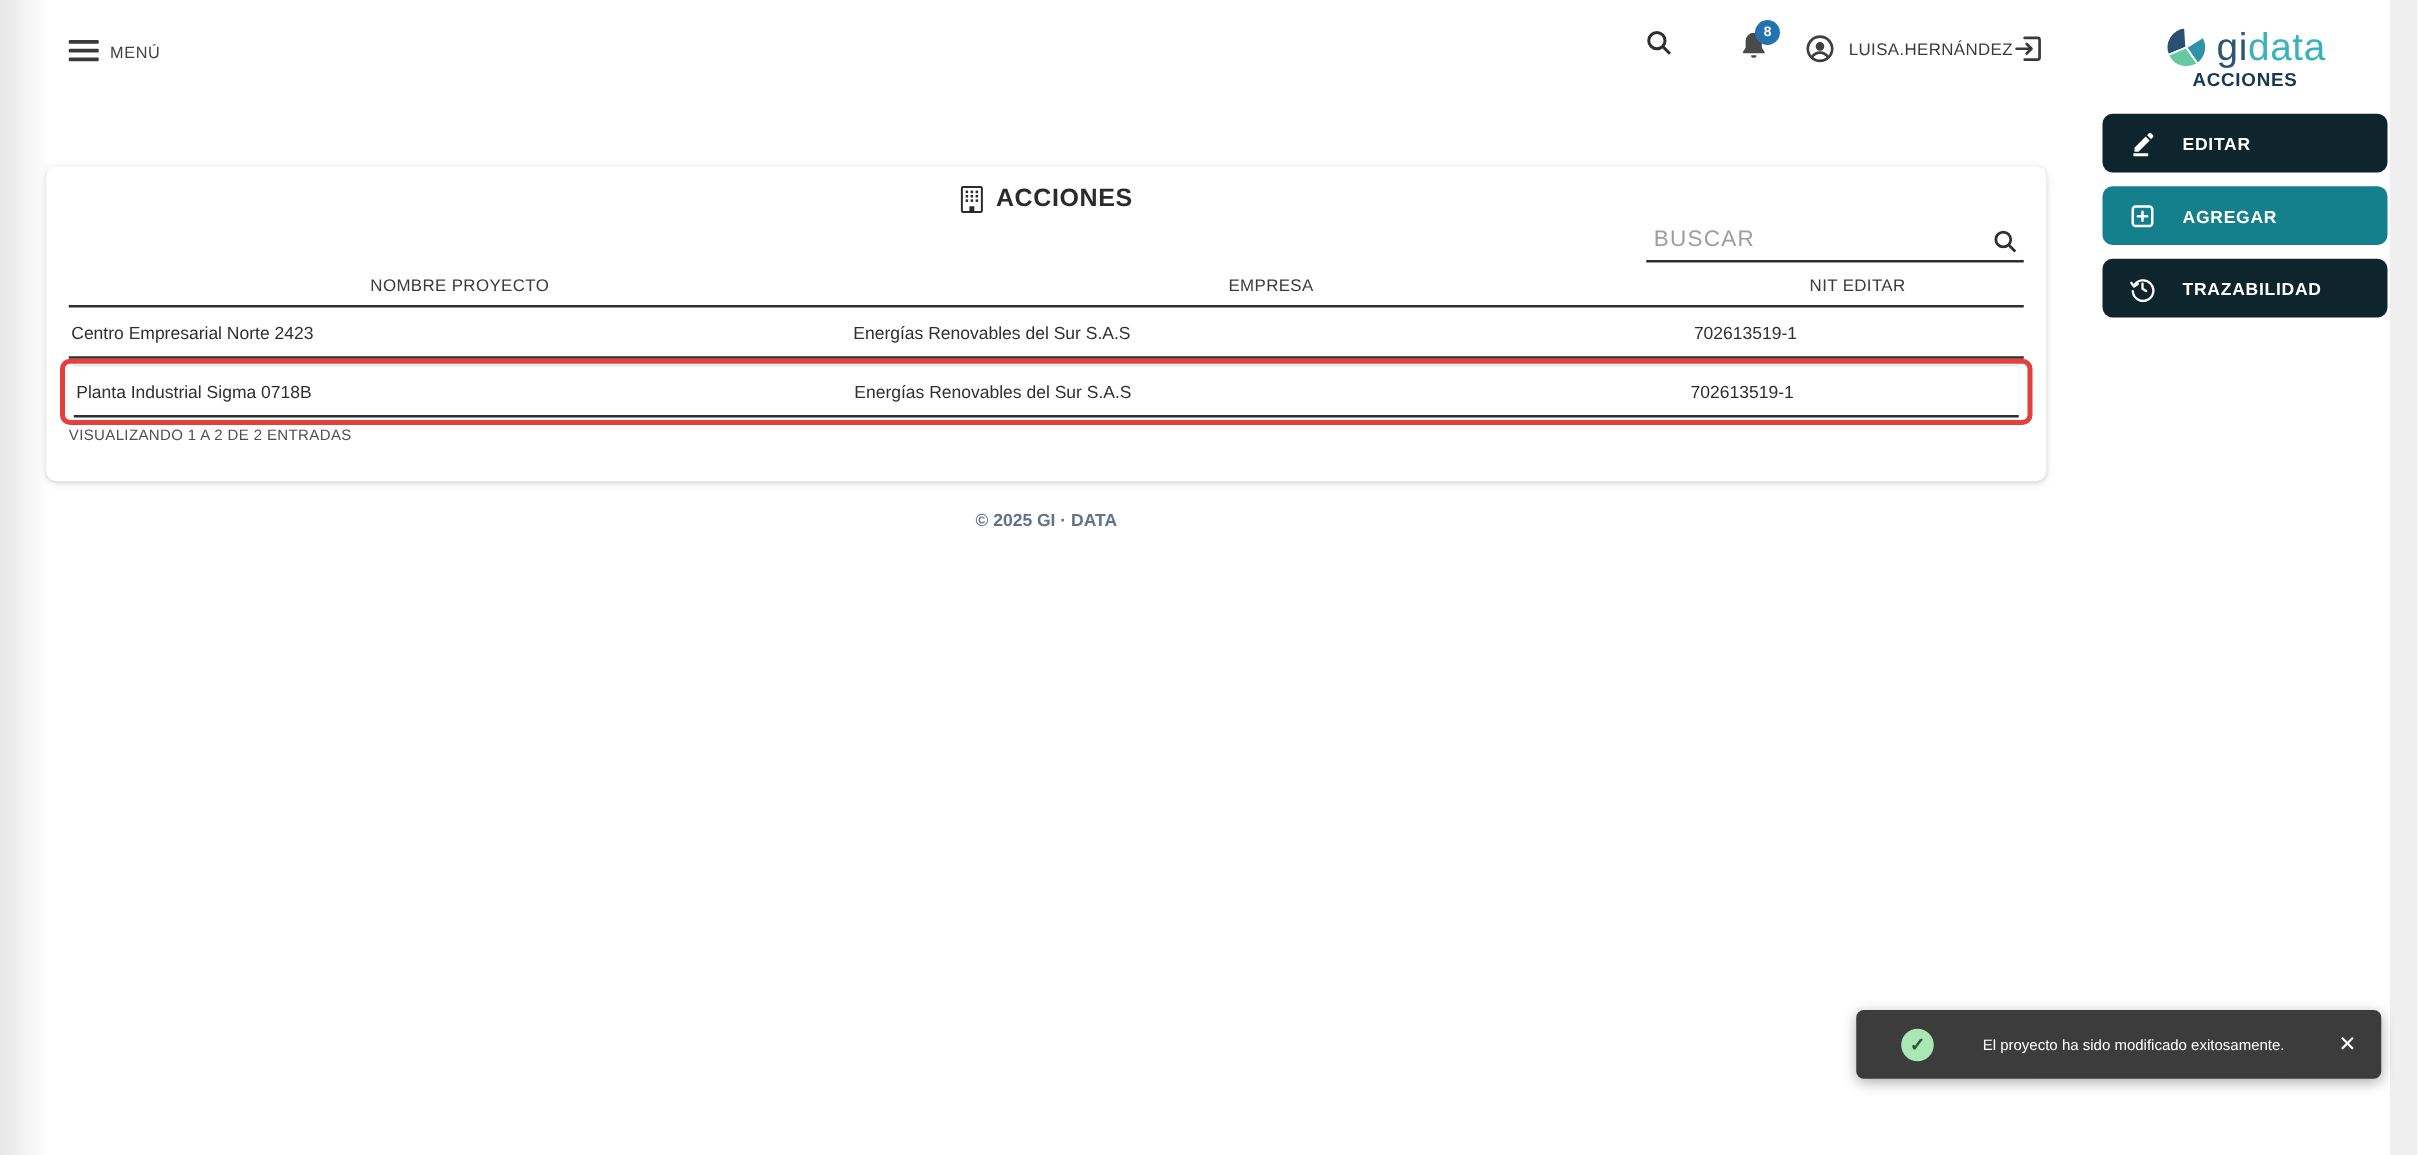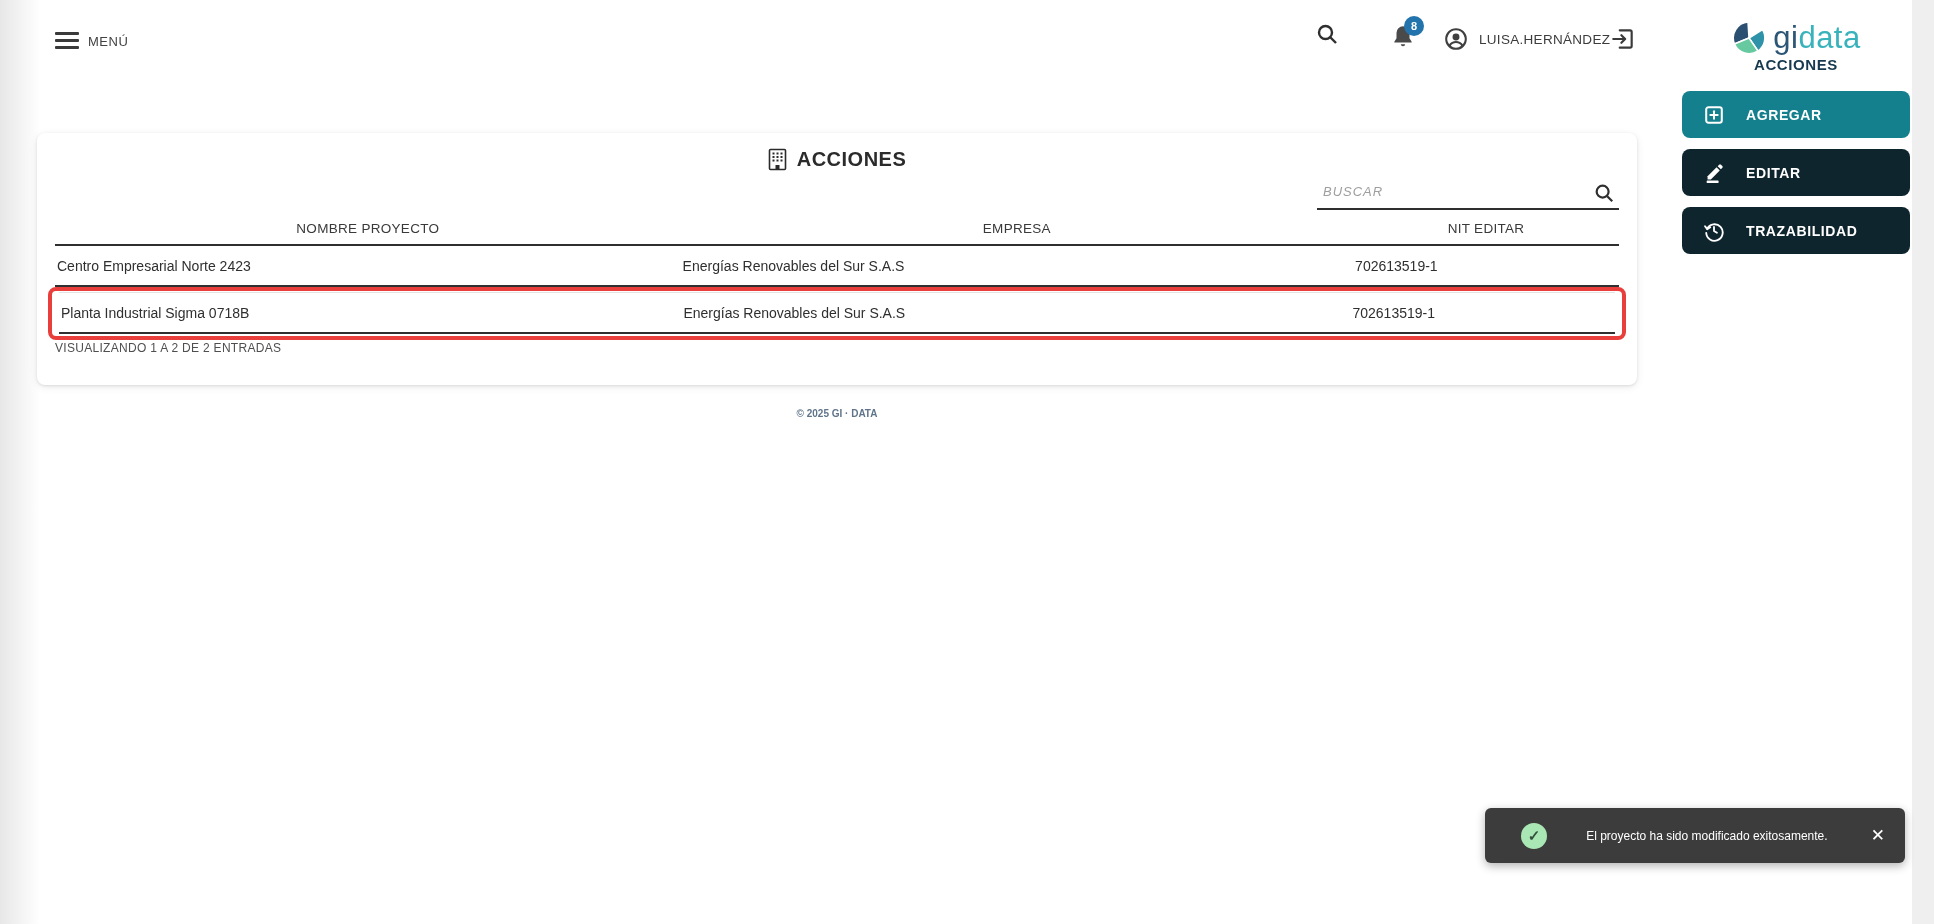--- a/index.html
+++ b/index.html
@@ -51,38 +51,38 @@
   .action-btn .ic { width:64px; display:flex; justify-content:center; }
 
   
   .card { position:absolute; left:37px; top:133px; width:1600px; height:252px;
     background:#fff; border-radius:8px; z-index:1;
     box-shadow:0 1px 3px rgba(0,0,0,.10), 0 2px 8px rgba(0,0,0,.08); }
   .card-title { display:flex; align-items:center; justify-content:center; gap:10px;
     padding-top:15px; font-size:20px; font-weight:700; color:#2b2b2b; letter-spacing:.5px; }
   .table-search-wrap { position:absolute; right:18px; top:45px; width:302px; height:32px; }
   .table-search { width:100%; height:100%; border:none; border-bottom:2px solid #2f2f2f;
-    background:transparent; outline:none; font-size:13px; letter-spacing:1px; color:#701a75;
-    padding:0 34px 4px 6px; font-family:"Liberation Sans", sans-serif;font-style:italic; }
+    background:transparent; outline:none; font-size:18px; letter-spacing:1px; color:#701a75;
+    padding:0 34px 4px 6px; font-family:"Liberation Sans", sans-serif; }
   .table-search::placeholder { color:#9e9e9e; }
   .table-search-icon { position:absolute; right:4px; top:4px; }
 
   .table { position:absolute; left:18px; right:18px; top:88px; }
   .thead { display:flex; border-bottom:2px solid #2f2f2f; padding-bottom:8px; }
   .th { font-size:13.5px; font-weight:500; color:#3a3a3a; text-align:center; letter-spacing:.3px; }
   .c1 { width:40%; } .c2 { width:43%; } .c3 { width:17%; }
   .trow { display:flex; align-items:center; height:41px; font-size:14px; font-weight:500; color:#2f2f2f; }
   .td { text-align:left; padding-left:2px; }
   .row-plain { border-bottom:2px solid #2f2f2f; }
   .hl-wrap { border:4px solid #e83e3c; border-radius:8px; margin:0 -7px; padding:1px 7px 2px 7px; }
   .hl-wrap .trow { border-top:1px solid #e3e3e3; border-bottom:2px solid #2f2f2f; height:42px; }
   .entries-info { position:absolute; left:18px; top:208px; font-size:12px; color:#4f4f4f; letter-spacing:.3px; }
 
   .footer { position:absolute; left:37px; top:408px; width:1600px; text-align:center;
-    font-size:10px; font-weight:700; color:#5f7389; z-index:1; }
+    font-size:14px; font-weight:700; color:#5f7389; z-index:1; }
 
   
   .toast { position:absolute; left:1485px; top:808px; width:420px; height:55px;
     background:#3c3c3c; border-radius:6px; display:flex; align-items:center;
     box-shadow:0 3px 10px rgba(0,0,0,.3); z-index:5; padding:0 16px 0 36px; }
   .toast-check { width:26px; height:26px; border-radius:50%; background:#a9e8b4;
     display:flex; align-items:center; justify-content:center; flex:0 0 26px;
     color:#33503c; font-size:15px; font-weight:700; }
   .toast-msg { color:#fff; font-size:12px; flex:1; text-align:center; padding:0 8px; }
   .toast-close { color:#fff; font-size:17px; cursor:pointer; padding:4px; line-height:1; }
@@ -145,40 +145,40 @@
         <path d="M18 18 L27 31 A16 16 0 0 1 3.5 24 Z" fill="#67c9a0" stroke="#fff" stroke-width="1.5"></path>
       </svg>
     </span>
     <span class="logo-text">
       <span class="logo-gi">gi</span><span class="logo-data">data</span>
     </span>
   </div>
 
   <div class="actions-title">ACCIONES</div>
 
+  <button class="action-btn btn-dark">
+    <span class="ic">
+      <svg width="22" height="22" viewBox="0 0 24 24" fill="#fff">
+        <path d="M5 15.5 14.8 5.7l3.5 3.5L8.5 19H5z"></path>
+        <path d="M16 4.5 17.6 2.9a1.4 1.4 0 0 1 2 0l1.5 1.5a1.4 1.4 0 0 1 0 2L19.5 8z"></path>
+        <rect x="4" y="20.2" width="13" height="2.6" rx="0.5"></rect>
+      </svg>
+    </span>
+    <span>EDITAR</span>
+  </button>
+
   <button class="action-btn btn-teal">
     <span class="ic">
       <svg width="22" height="22" viewBox="0 0 24 24" fill="none" stroke="#fff" stroke-width="2.2" stroke-linecap="round">
         <rect x="3.5" y="3.5" width="17" height="17" rx="2.5"></rect>
         <line x1="12" y1="8" x2="12" y2="16"></line>
           <line x1="8" y1="12" x2="16" y2="12"></line>
       </svg>
     </span>
     <span>AGREGAR</span>
-  </button>
-
-  <button class="action-btn btn-dark">
-    <span class="ic">
-      <svg width="22" height="22" viewBox="0 0 24 24" fill="#fff">
-        <path d="M5 15.5 14.8 5.7l3.5 3.5L8.5 19H5z"></path>
-        <path d="M16 4.5 17.6 2.9a1.4 1.4 0 0 1 2 0l1.5 1.5a1.4 1.4 0 0 1 0 2L19.5 8z"></path>
-        <rect x="4" y="20.2" width="13" height="2.6" rx="0.5"></rect>
-      </svg>
-    </span>
-    <span>EDITAR</span>
   </button>
 
   <button class="action-btn btn-dark">
     <span class="ic">
       <svg width="22" height="22" viewBox="0 0 24 24" fill="none" stroke="#fff" stroke-width="2" stroke-linecap="round" stroke-linejoin="round">
         <path d="M4.5 9.5A9 9 0 1 1 3.5 14"></path>
         <path d="M2.2 6.8 4.6 10l3.3-2.2"></path>
         <path d="M12 7.5V12l3.2 2"></path>
       </svg>
     </span>

